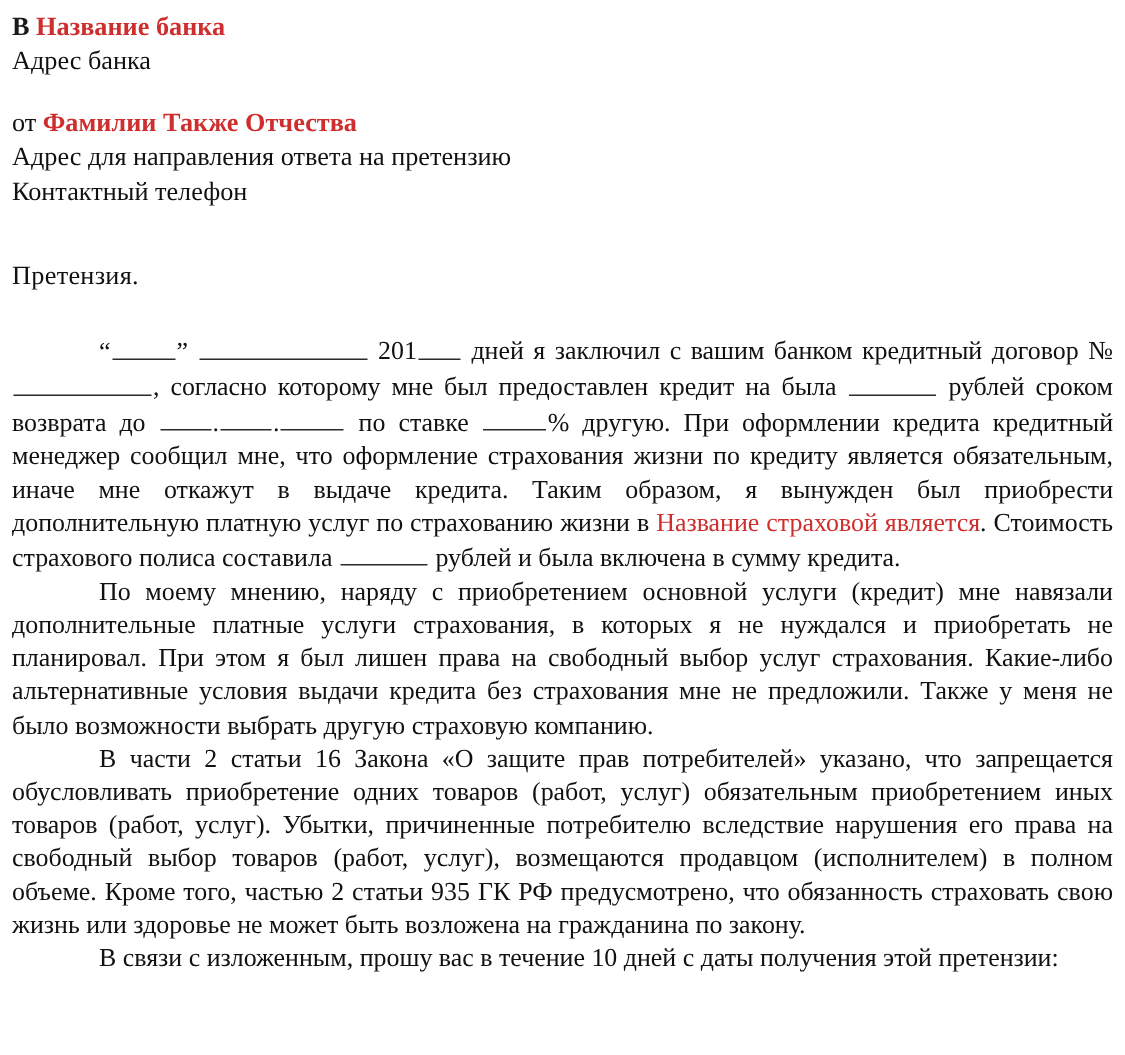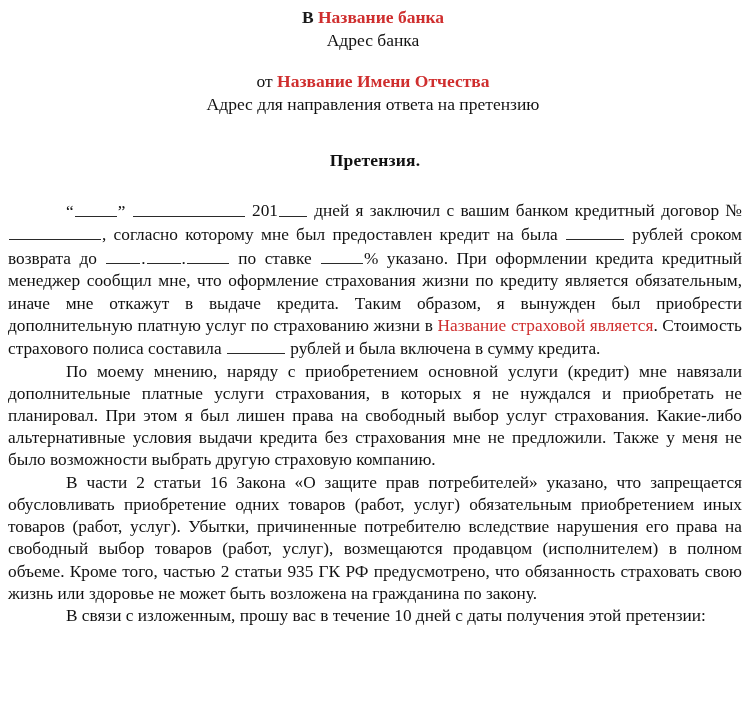--- a/index.html
+++ b/index.html
@@ -19,21 +19,21 @@
     width: 750px;
     height: 703px;
     box-sizing: border-box;
     padding: 6px 8px 0 8px;
     background: #ffffff;
     position: relative;
   }
 
   
   .header-block {
-    text-align: center;
+    text-align: left;
     font-size: 17.5px;
     line-height: 1.32;
     padding-right: 4px;
   }
   .header-line {
     display: block;
     white-space: nowrap;
   }
   .hdr-gap {
     height: 18px;
@@ -45,22 +45,21 @@
     color: #cf2e2e;
     font-weight: bold;
   }
   .blk-bold {
     color: #1a1a1a;
     font-weight: bold;
   }
 
   
   .doc-title {
-    text-align: center;
-    font-weight: bold;
+    font-weight: normal;
     font-size: 17.5px;
     margin-top: 34px;
     margin-bottom: 0;
     letter-spacing: 0.2px;
   }
 
   
   .body-wrap {
     margin-top: 28px;
     font-size: 17.3px;
@@ -101,45 +100,46 @@
       <span class="blk-bold">В</span>
       <span class="red-bold">Название банка</span>
     </span>
 
     <span class="header-line">Адрес банка</span>
 
     <div class="hdr-gap"></div>
 
     <span class="header-line">
       <span>от</span>
-      <span class="red-bold">Название Имени Отчества</span>
+      <span class="red-bold">Фамилии Также Отчества</span>
     </span>
 
     <span class="header-line">Адрес для направления ответа на претензию</span>
 
+    <span class="header-line">Контактный телефон</span>
   </div>
 
   <div class="doc-title">Претензия.</div>
 
   <div class="body-wrap">
 
     <p class="para">
       <span class="nowrap">
         <span>“</span><span class="blank b-sm"></span><span>”</span>
       </span>
       <span class="blank b-xl"></span>
       <span>201</span><span class="blank b-xs"></span>
       <span>дней я заключил с вашим банком кредитный договор</span>
       <span>№</span><span class="blank b-lg"></span><span>, согласно которому мне был предоставлен кредит на была</span>
       <span class="blank b-md"></span>
       <span>рублей</span>
       <span>сроком возврата до</span>
       <span class="nowrap"><span class="blank b-date"></span>.<span class="blank b-date"></span>.<span class="blank b-sm"></span></span>
       <span>по ставке</span>
-      <span class="blank b-sm"></span><span>% указано.</span>
+      <span class="blank b-sm"></span><span>% другую.</span>
       <span>При оформлении кредита кредитный менеджер сообщил мне, что оформление страхования жизни по кредиту является обязательным, иначе мне откажут в выдаче кредита. Таким образом, я вынужден был приобрести дополнительную платную услуг по страхованию жизни в</span>
       <span class="red">Название страховой является</span><span>. Стоимость страхового полиса составила</span>
       <span class="blank b-md"></span>
       <span>рублей и была включена в сумму кредита.</span>
     </p>
 
     <p class="para">По моему мнению, наряду с приобретением основной услуги (кредит) мне навязали дополнительные платные услуги страхования, в которых я не нуждался и приобретать не планировал. При этом я был лишен права на свободный выбор услуг страхования. Какие-либо альтернативные условия выдачи кредита без страхования мне не предложили. Также у меня не было возможности выбрать другую страховую компанию.</p>
 
     <p class="para">В части 2 статьи 16 Закона «О защите прав потребителей» указано, что запрещается обусловливать приобретение одних товаров (работ, услуг) обязательным приобретением иных товаров (работ, услуг). Убытки, причиненные потребителю вследствие нарушения его права на свободный выбор товаров (работ, услуг), возмещаются продавцом (исполнителем) в полном объеме. Кроме того, частью 2 статьи 935 ГК РФ предусмотрено, что обязанность страховать свою жизнь или здоровье не может быть возложена на гражданина по закону.</p>
 

